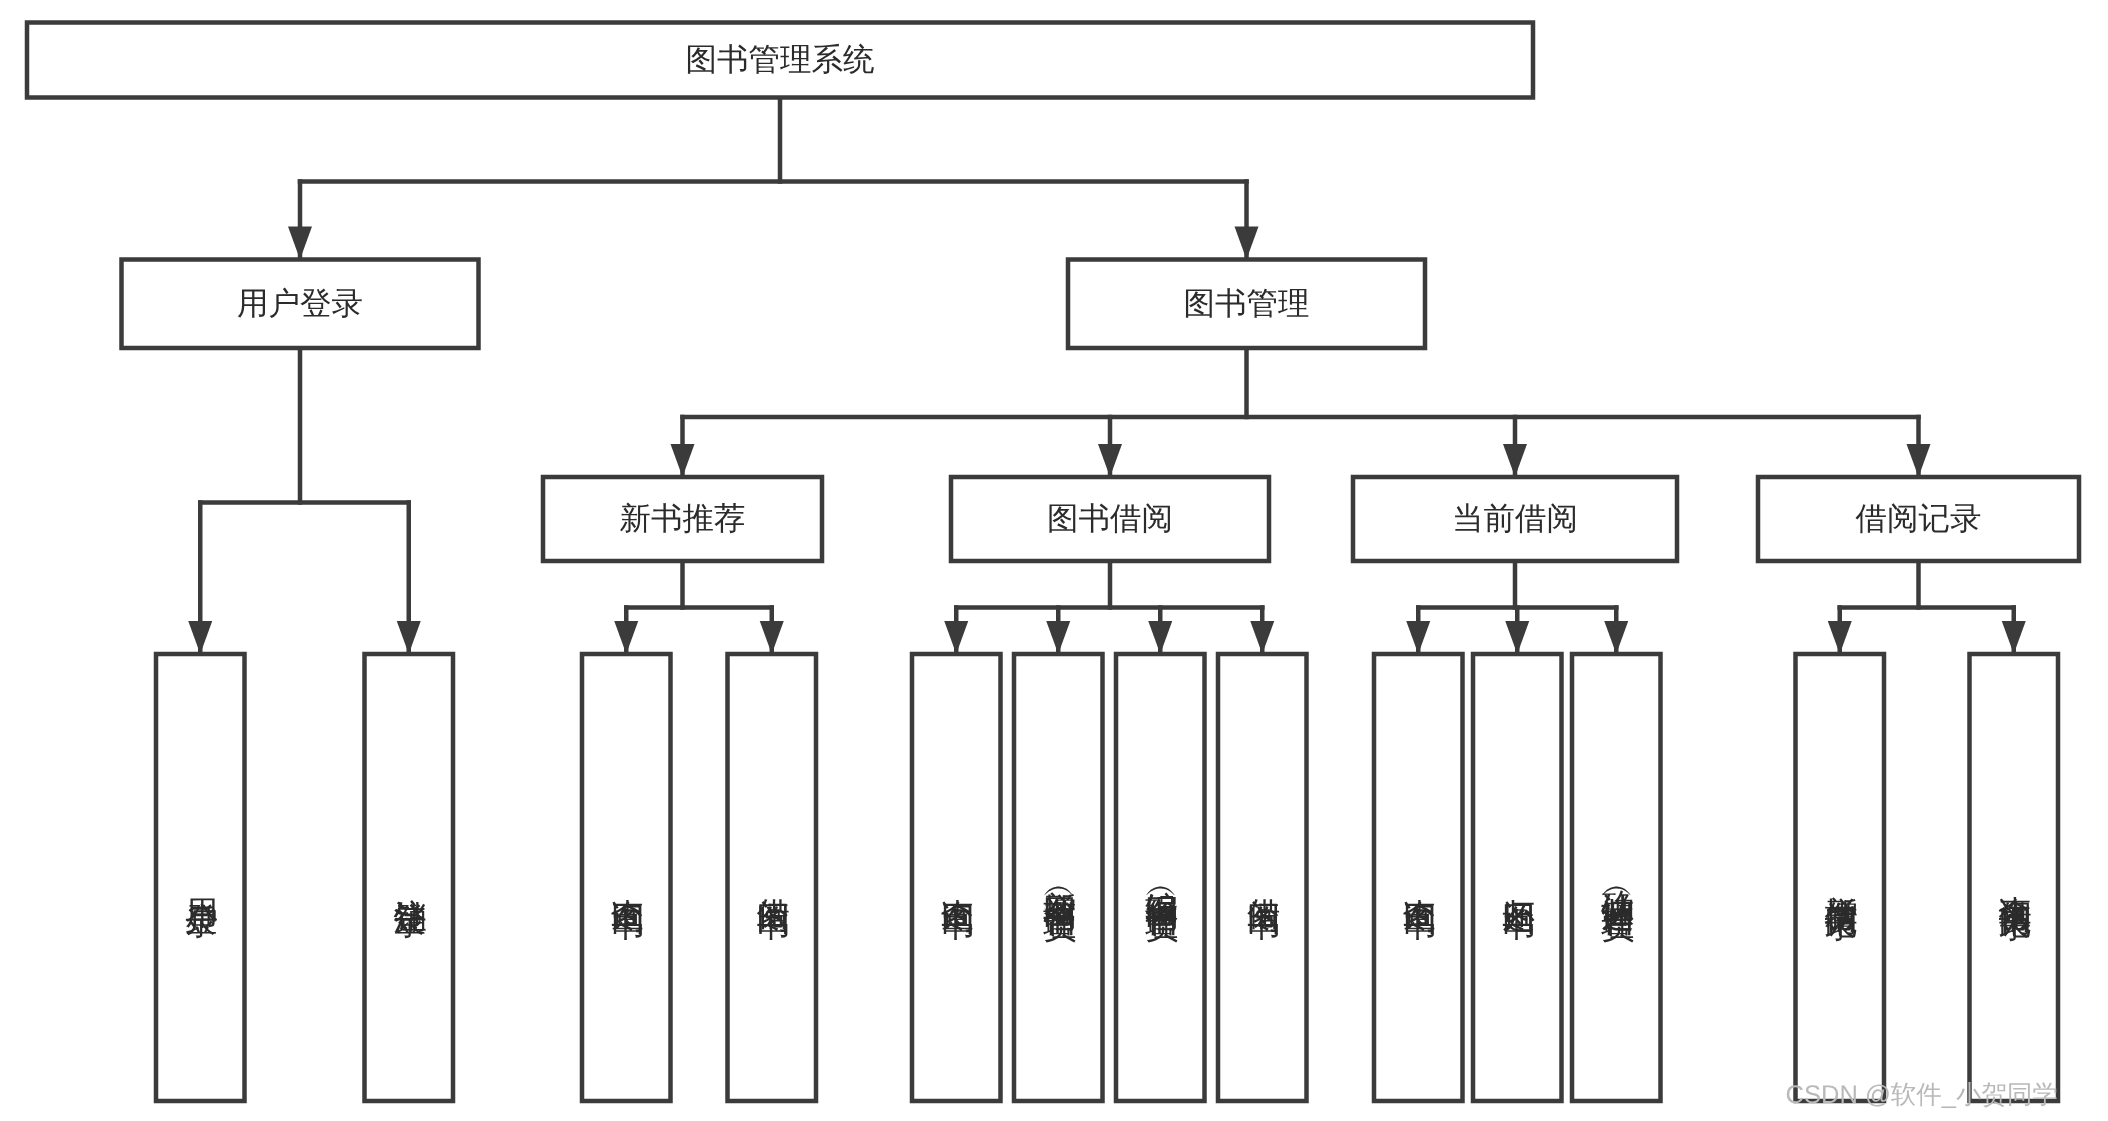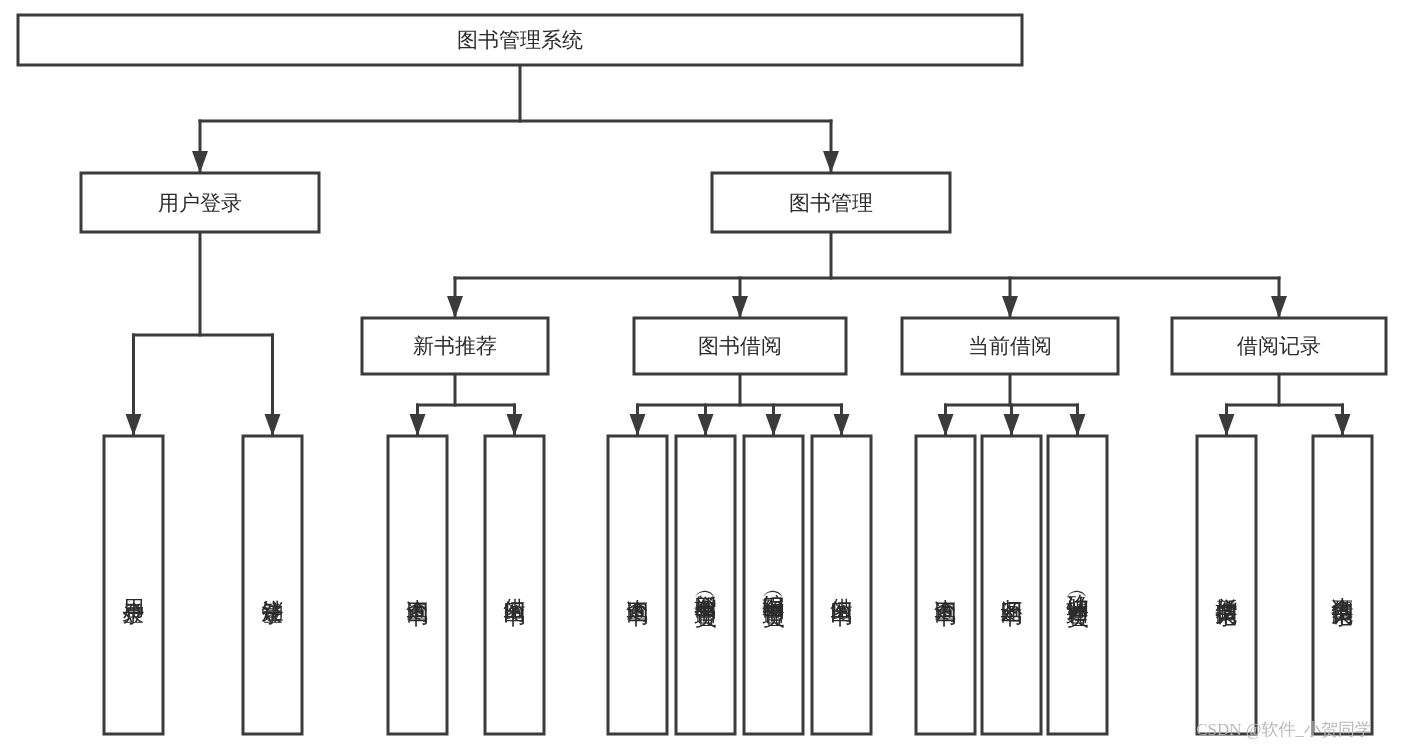--- a/index.html
+++ b/index.html
@@ -25,21 +25,21 @@
     writing-mode:vertical-rl;
     text-orientation:upright;
     font-family:"DejaVu Sans","Liberation Sans",sans-serif;
     font-size:22px;color:#2b2b2b;
     letter-spacing:2px;
     line-height:1;
     white-space:nowrap;
   }
   #watermark{
     position:absolute;right:8px;bottom:6px;
-    font-family:Liberation Serif, serif;
+    font-family:Liberation Sans, sans-serif;
     font-size:17px;color:#b9b9b9;
     white-space:nowrap;
     user-select:none;
   }
 </style>
 </head>
 <body>
 
 <div id="stage">
 

